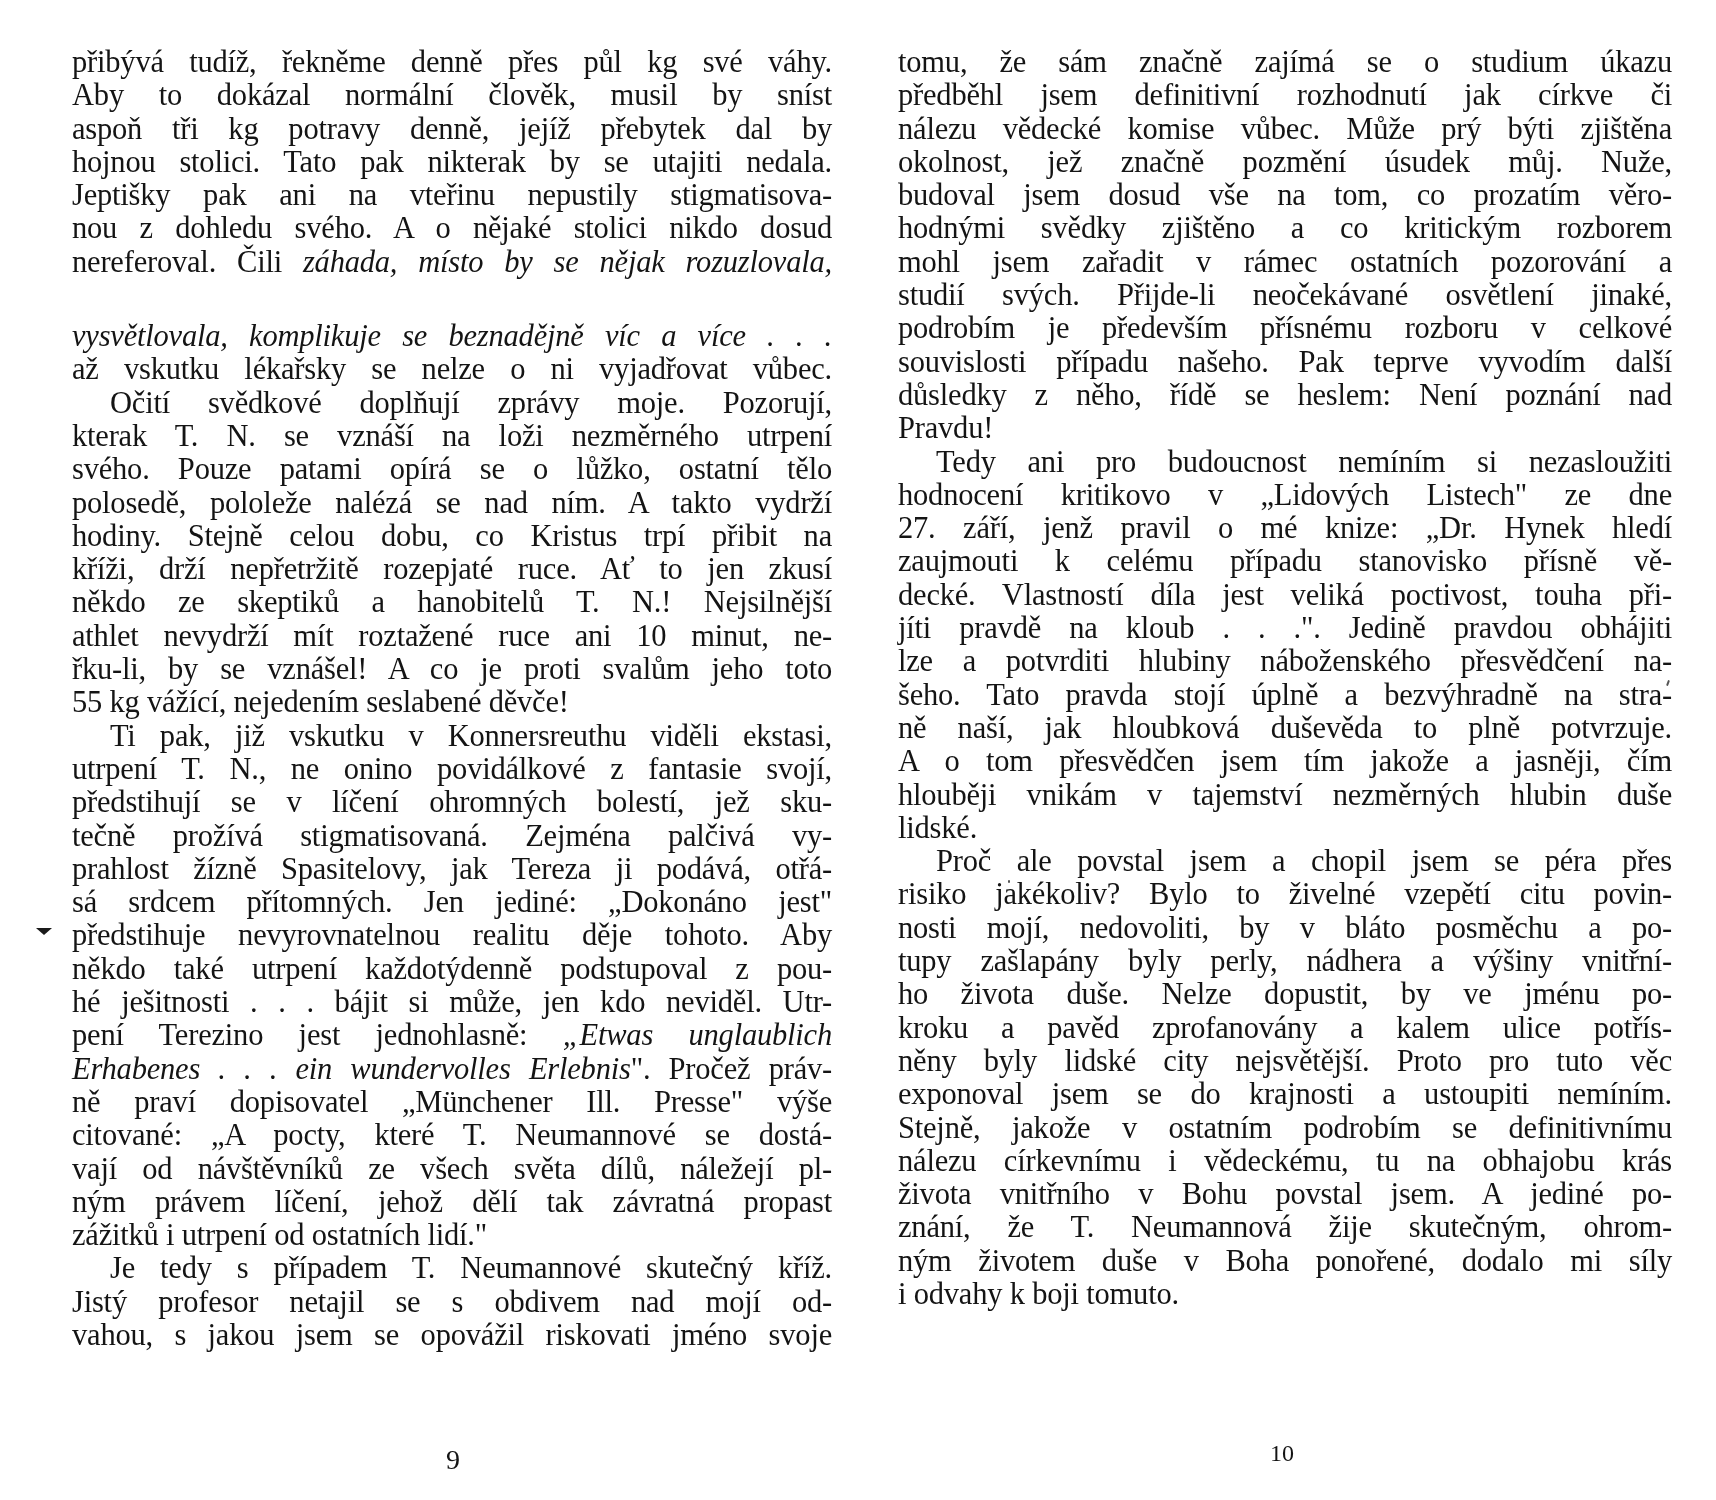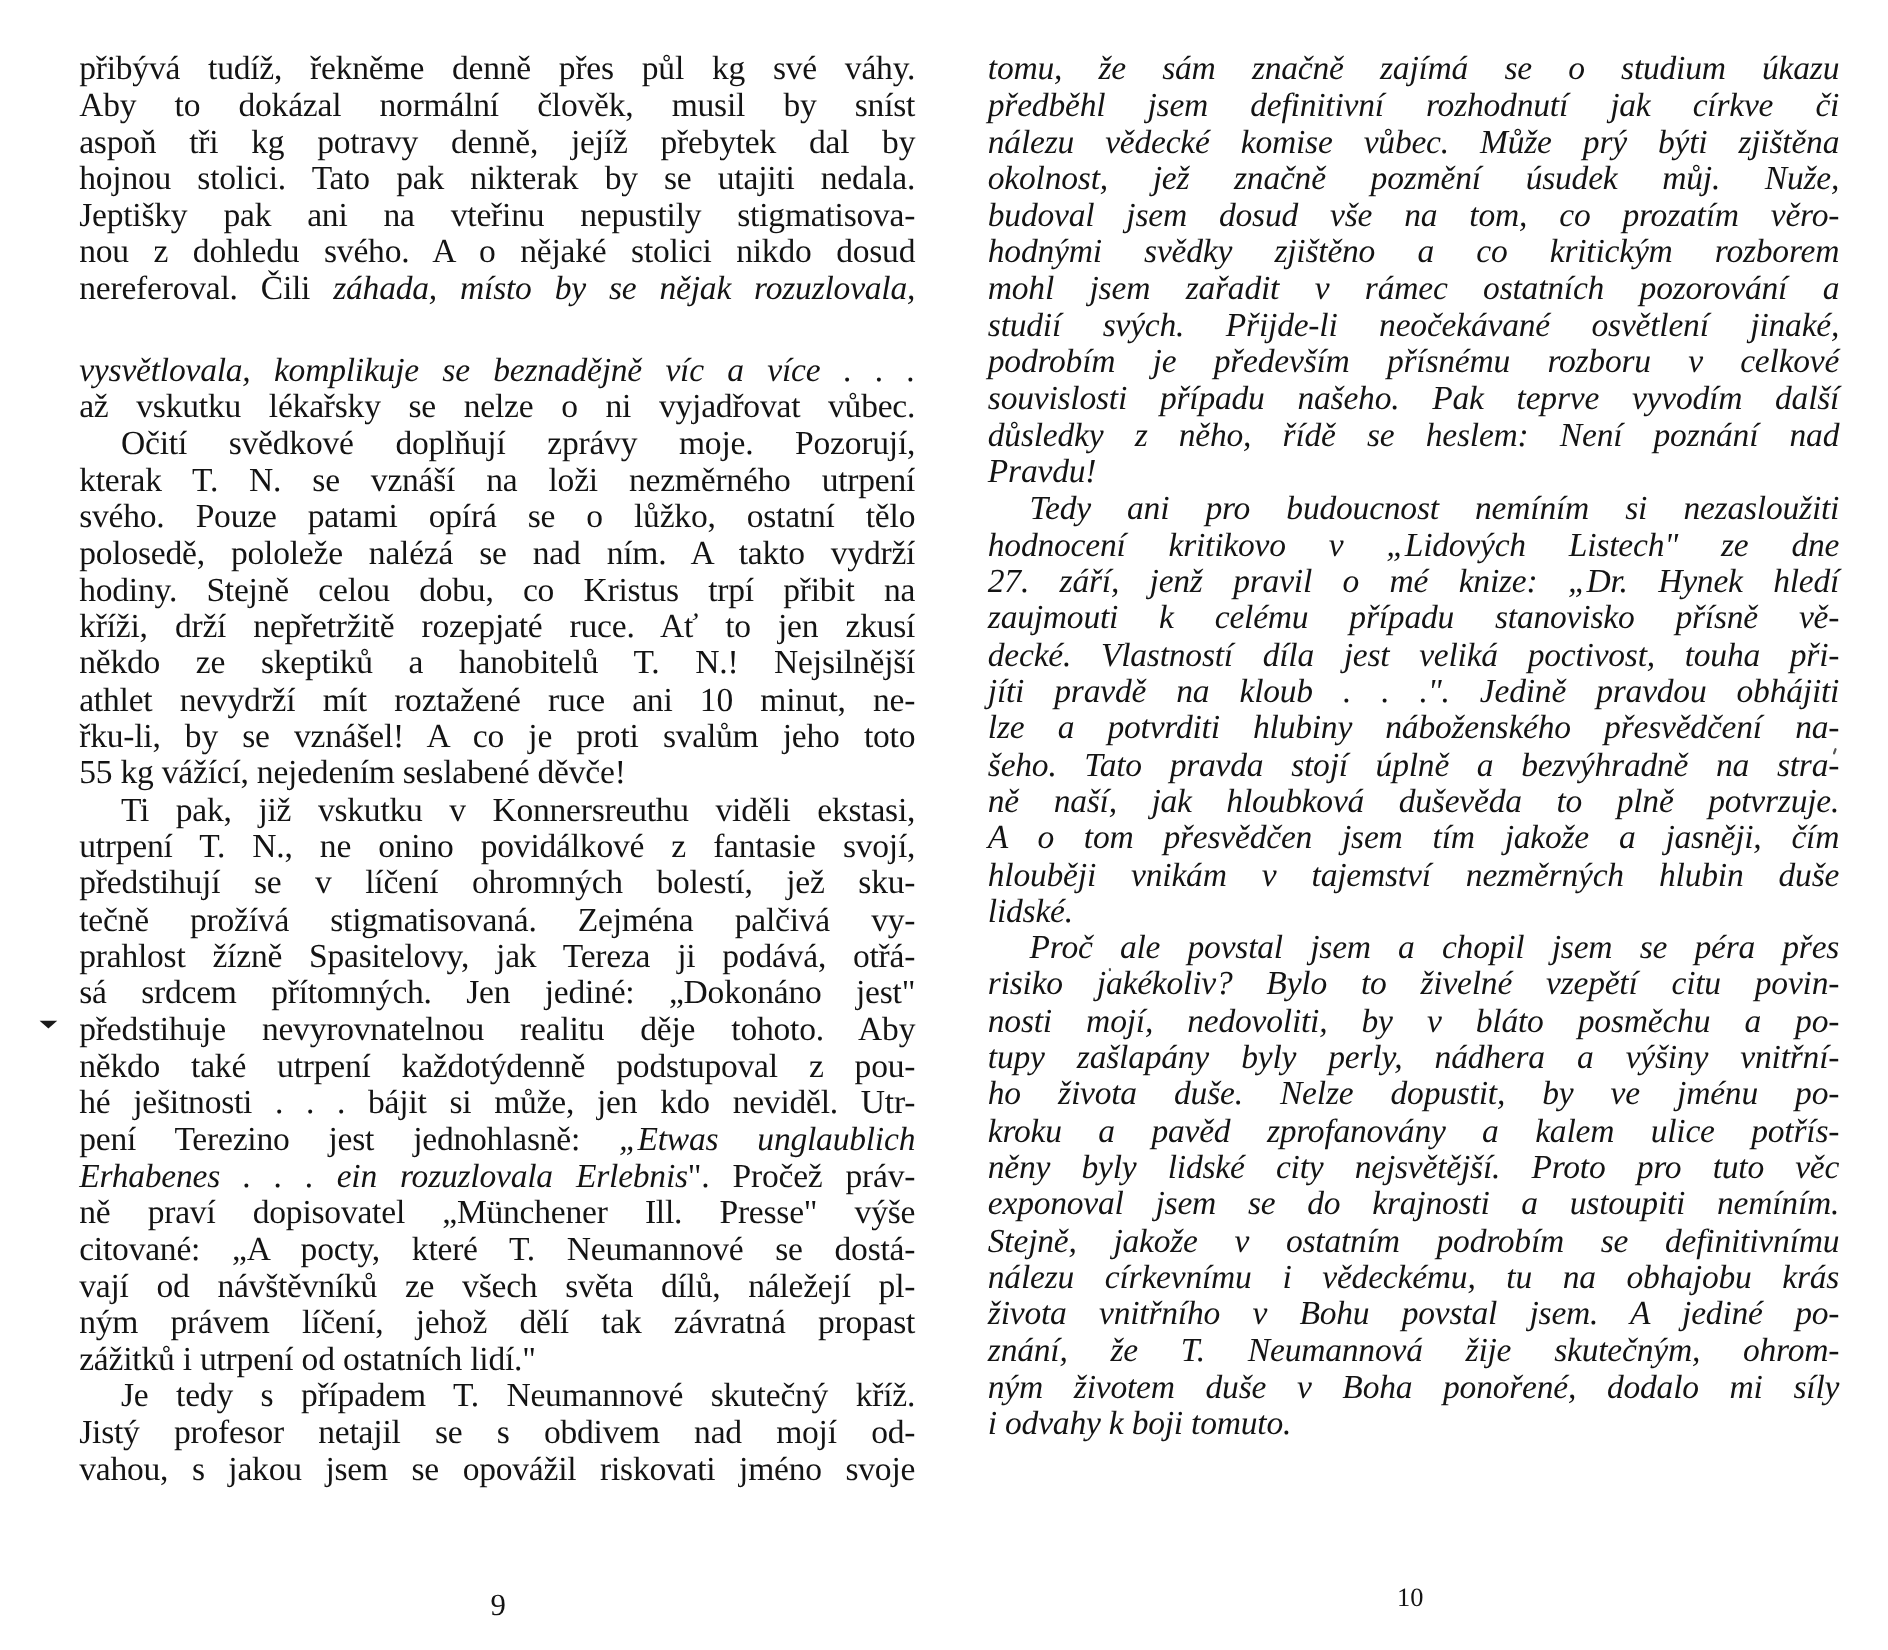--- a/index.html
+++ b/index.html
@@ -1,19 +1,19 @@
 <!DOCTYPE html>
 <html><head>
 <meta charset="utf-8">
 <style>
   html, body { margin:0; padding:0; background:#ffffff; }
   body { width:1716px; height:1500px; position:relative; overflow:hidden; }
   .page { position:absolute; top:46px; }
   .page.left { left:72px; width:760px; }
-  .page.right { left:898px; width:774px;font-style:italic; }
+  .page.right { left:898px; width:774px; }
   .line {
     font-family: "Liberation Serif", "DejaVu Serif", serif;
     font-size: 30.5px;
     line-height: 33.3px;
     height: 33.3px;
     color:#141414;
     white-space: nowrap;
     text-align: justify;
     text-align-last: justify;
     letter-spacing: -0.2px;
@@ -62,21 +62,21 @@
   <div class="line indent">Ti pak, již vskutku v Konnersreuthu viděli ekstasi,</div>
   <div class="line">utrpení T. N., ne onino povidálkové z fantasie svojí,</div>
   <div class="line">předstihují se v líčení ohromných bolestí, jež sku-</div>
   <div class="line">tečně prožívá stigmatisovaná. Zejména palčivá vy-</div>
   <div class="line">prahlost žízně Spasitelovy, jak Tereza ji podává, otřá-</div>
   <div class="line">sá srdcem přítomných. Jen jediné: „Dokonáno jest"</div>
   <div class="line">předstihuje nevyrovnatelnou realitu děje tohoto. Aby</div>
   <div class="line">někdo také utrpení každotýdenně podstupoval z pou-</div>
   <div class="line">hé ješitnosti . . . bájit si může, jen kdo neviděl. Utr-</div>
   <div class="line"><span>pení Terezino jest jednohlasně: </span><span class="it">„Etwas unglaublich</span></div>
-  <div class="line"><span class="it">Erhabenes . . . ein rozuzlovala Erlebnis</span><span>". Pročež práv-</span></div>
+  <div class="line"><span class="it">Erhabenes . . . ein wundervolles Erlebnis</span><span>". Pročež práv-</span></div>
   <div class="line">ně praví dopisovatel „Münchener Ill. Presse" výše</div>
   <div class="line">citované: „A pocty, které T. Neumannové se dostá-</div>
   <div class="line">vají od návštěvníků ze všech světa dílů, náležejí pl-</div>
   <div class="line">ným právem líčení, jehož dělí tak závratná propast</div>
   <div class="line last">zážitků i utrpení od ostatních lidí."</div>
   <div class="line indent">Je tedy s případem T. Neumannové skutečný kříž.</div>
   <div class="line">Jistý profesor netajil se s obdivem nad mojí od-</div>
   <div class="line">vahou, s jakou jsem se opovážil riskovati jméno svoje</div>
 </div>
 

